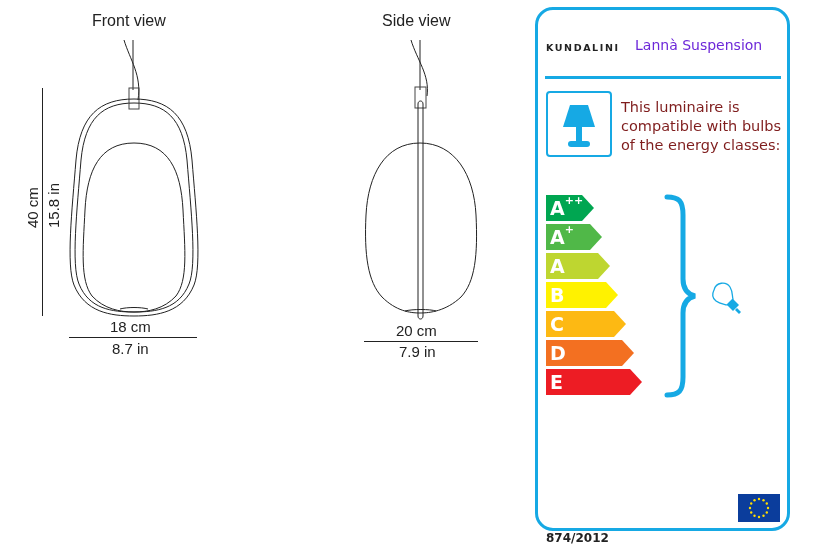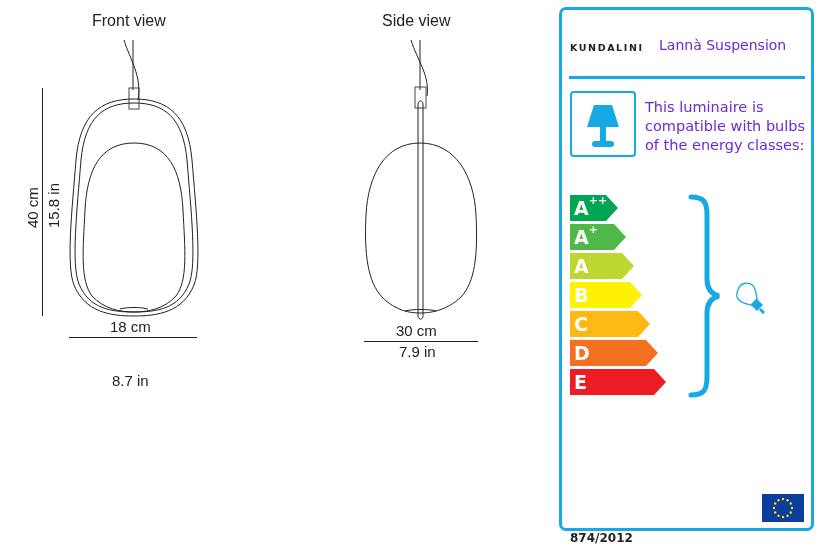--- a/index.html
+++ b/index.html
@@ -13,32 +13,31 @@
     .view-title { font-size: 16px; color: #222; }
     .dim { font-size: 15px; color: #222; }
     .rot { transform-origin: left top; white-space: nowrap; }
     .dim-line { position: absolute; background: #222; }
     svg.drawing { position: absolute; left: 0; top: 0; }
 
     
     .label {
       position: absolute; left: 535px; top: 7px;
       width: 249px; height: 518px;
-      border: 3px solid #16a9e4; border-radius: 7px;
+      border: 3px solid #16a9e4; border-radius: 18px;
       background: #fff;
-      margin-left: 24px;
     }
     .brand { position: absolute; left: 8px; top: 32px; font-size: 9.5px; letter-spacing: 1.6px; font-weight: bold; color: #222; font-family: "DejaVu Sans", sans-serif; }
     .product { position: absolute; left: 97px; top: 27px; font-size: 14px; color: #6d28d9; font-family: "DejaVu Sans", sans-serif; }
     .sep { position: absolute; left: 7px; top: 66px; width: 236px; height: 3px; background: #16a9e4; }
     .lamp-box {
       position: absolute; left: 8px; top: 81px; width: 66px; height: 66px;
       border: 2px solid #16a9e4; border-radius: 4px; box-sizing: border-box;
     }
-    .compat { position: absolute; left: 83px; top: 88px; width: 166px; font-size: 14.5px; line-height: 19px; color: #6d28d9; font-family: "DejaVu Sans", sans-serif; }
+    .compat { position: absolute; left: 83px; top: 88px; width: 166px; font-size: 14.5px; line-height: 19px; color: #7f1d1d; font-family: "DejaVu Sans", sans-serif; }
     .bar {
       position: absolute; left: 8px; height: 26px; color: #fff;
       font-weight: bold; font-size: 19px; font-family: "DejaVu Sans", sans-serif;
       line-height: 26px; padding-left: 4px; box-sizing: border-box;
     }
     .bar sup { font-size: 11px; vertical-align: top; line-height: 12px; }
     .reg { position: absolute; left: 8px; top: 521px; font-size: 12px; font-weight: bold; color: #222; font-family: "DejaVu Sans", sans-serif; }
     .eu-flag { position: absolute; left: 200px; top: 484px; width: 42px; height: 28px; background: #0b3d9c; }
   </style>
 </head>
@@ -74,23 +73,23 @@
 </svg>
 
 <div class="abs view-title" style="left:92px; top:12px;">Front view</div>
 <div class="abs view-title" style="left:382px; top:12px;">Side view</div>
 
 <div class="dim-line" style="left:42px; top:88px; width:1px; height:228px;"></div>
 <div class="abs dim rot" style="left:24px; top:228px; transform: rotate(-90deg);">40 cm</div>
 <div class="abs dim rot" style="left:45px; top:228px; transform: rotate(-90deg);">15.8 in</div>
 <div class="abs dim" style="left:110px; top:318px;">18 cm</div>
 <div class="dim-line" style="left:69px; top:337px; width:128px; height:1px;"></div>
-<div class="abs dim" style="left:112px; top:340px;margin-top:32px;">8.7 in</div>
+<div class="abs dim" style="left:112px; top:340px;">8.7 in</div>
 
-<div class="abs dim" style="left:396px; top:322px;">30 cm</div>
+<div class="abs dim" style="left:396px; top:322px;">20 cm</div>
 <div class="dim-line" style="left:364px; top:341px; width:114px; height:1px;"></div>
 <div class="abs dim" style="left:399px; top:343px;">7.9 in</div>
 
 <div class="label">
   <div class="brand">KUNDALINI</div>
   <div class="product">Lannà Suspension</div>
   <div class="sep"></div>
 
   <div class="lamp-box">
     <svg width="62" height="62" viewBox="0 0 62 62">

